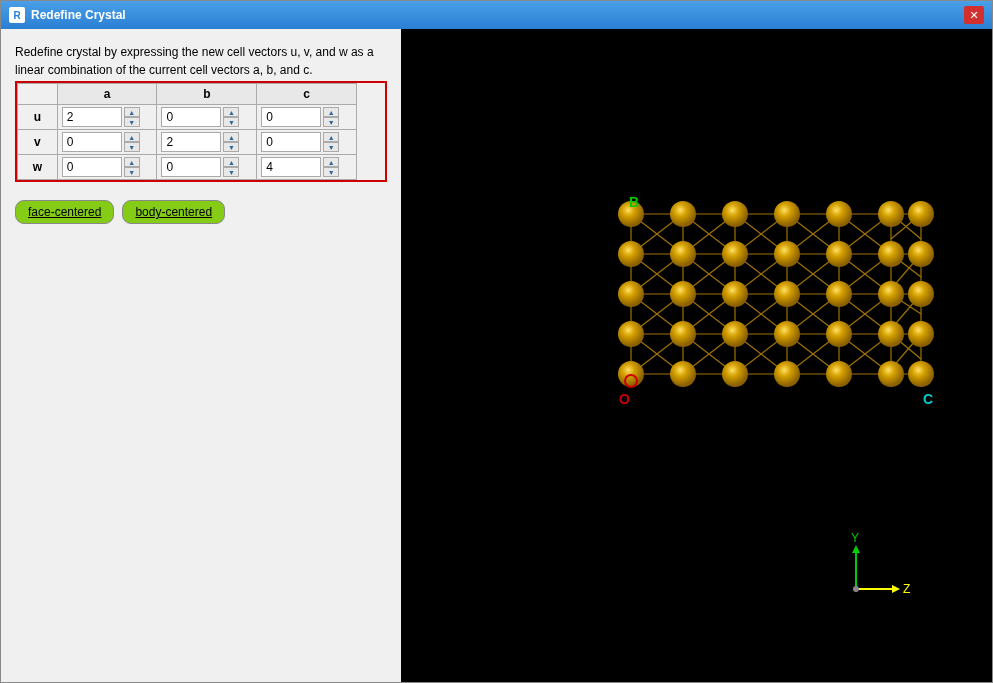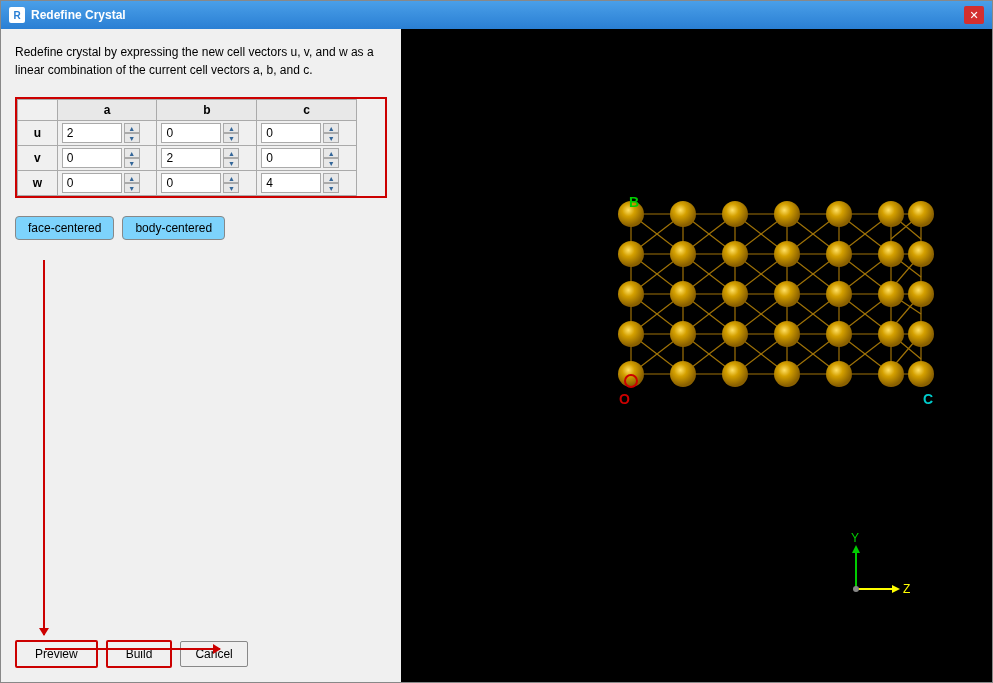--- a/index.html
+++ b/index.html
@@ -75,21 +75,21 @@
     .left-panel {
       width: 400px;
       padding: 14px;
       display: flex;
       flex-direction: column;
       flex-shrink: 0;
     }
     .description {
       font-size: 12px;
       color: #000;
-      margin-bottom: 18px;
+      margin-bottom: 2px;
       line-height: 1.5;
     }
     .matrix-table-wrapper {
       border: 2px solid #cc0000;
       display: inline-block;
       margin-bottom: 18px;
     }
     .matrix-table {
       border-collapse: collapse;
       width: 340px;
@@ -149,24 +149,25 @@
       padding: 0;
     }
     .center-buttons {
       display: flex;
       gap: 8px;
       margin-bottom: 16px;
     }
     .center-btn {
       padding: 4px 12px;
       border: 1px solid #888;
-      background: #7dd3fc;
+      background: #84cc16;
       cursor: pointer;
       font-size: 12px;
-      border-radius: 4px;
+      border-radius: 9px;
+      text-decoration: underline;
     }
     .bottom-buttons {
       display: flex;
       gap: 8px;
       margin-top: auto;
       padding-top: 10px;
       align-items: center;
     }
     .action-btn {
       padding: 5px 18px;
@@ -319,36 +320,20 @@
             </tr>
           </tbody>
         </table>
       </div>
 
       <div class="center-buttons">
         <button class="center-btn">face-centered</button>
         <button class="center-btn">body-centered</button>
       </div>
 
-      <div style="position:relative; margin-top: auto;">
-
-        <div style="position:absolute; left:28px; top:-370px; width:2px; height:375px; background:#cc0000;">
-          <div style="position:absolute; bottom:-1px; left:-4px; border-left:5px solid transparent; border-right:5px solid transparent; border-top:8px solid #cc0000;"></div>
-        </div>
-
-        <div style="position:absolute; left:30px; bottom:18px; width:175px; height:2px; background:#cc0000;">
-          <div style="position:absolute; right:-1px; top:-4px; border-top:5px solid transparent; border-bottom:5px solid transparent; border-left:8px solid #cc0000;"></div>
-        </div>
-
-        <div class="bottom-buttons">
-          <button class="action-btn">Preview</button>
-          <button class="action-btn">Build</button>
-          <button class="cancel-btn">Cancel</button>
-        </div>
-      </div>
     </div>
 
     <div class="right-panel">
       <svg width="560" height="620" style="position:absolute; top:0; left:0;">
 
         <defs>
           <radialGradient id="atomGrad" cx="40%" cy="35%" r="60%">
             <stop offset="0%" stop-color="#ffe066"></stop>
             <stop offset="40%" stop-color="#d4a000"></stop>
             <stop offset="100%" stop-color="#8a6000"></stop>

